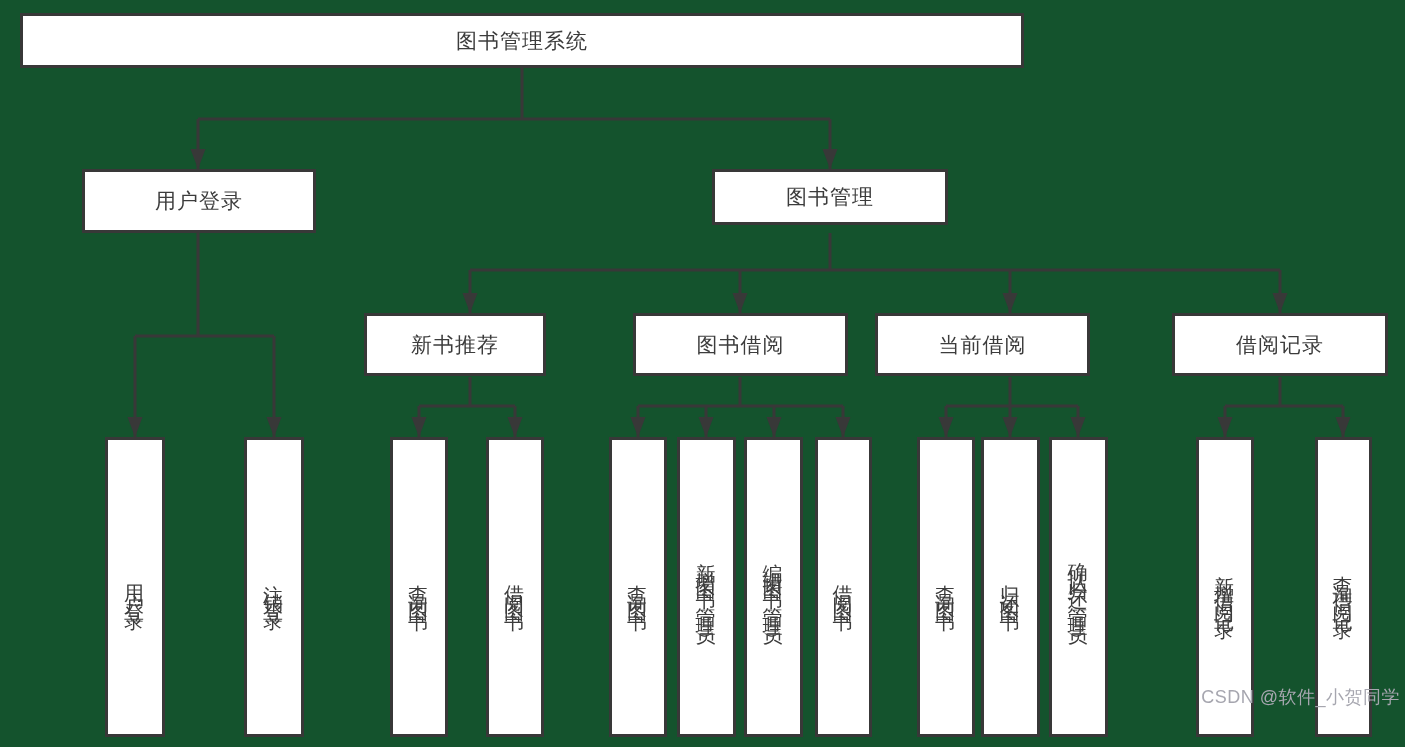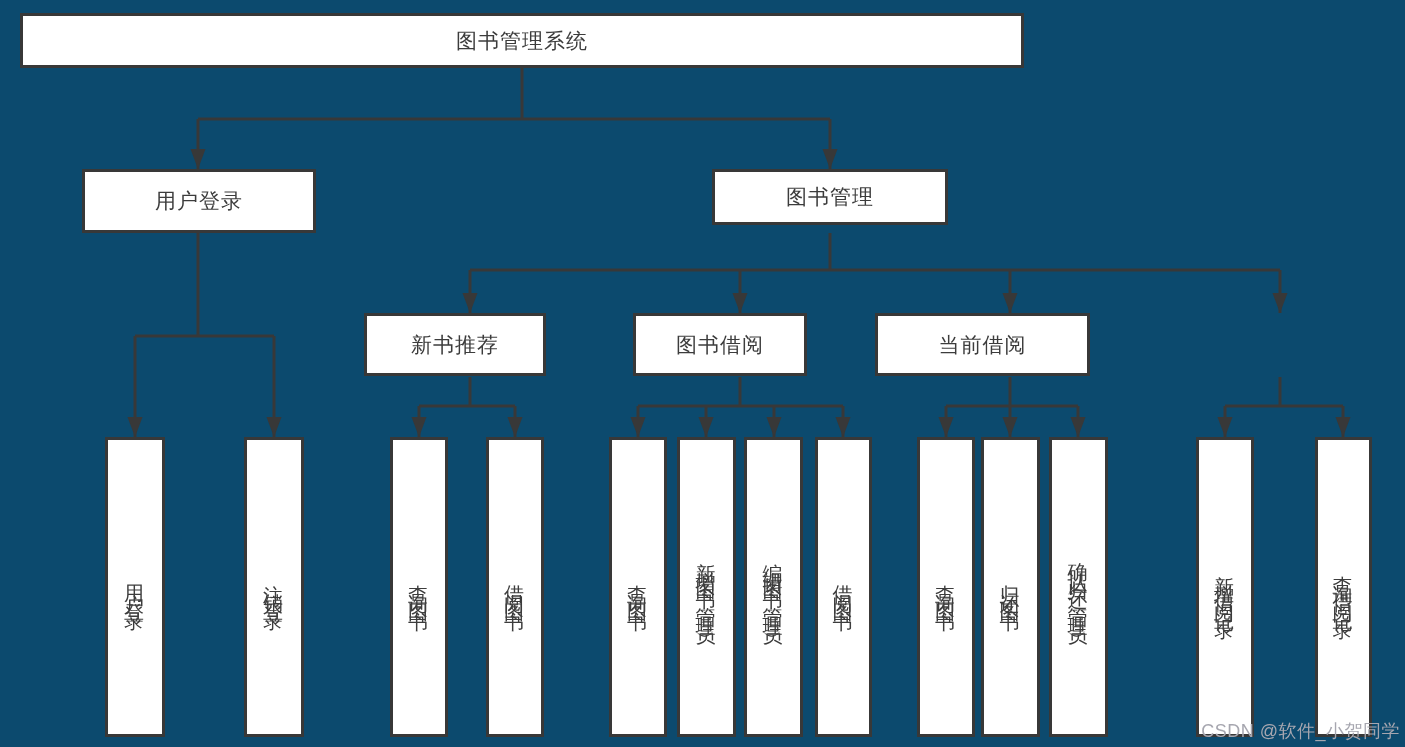--- a/index.html
+++ b/index.html
@@ -1,32 +1,32 @@
 <!DOCTYPE html>
 <html><head>
 <meta charset="utf-8">
 <style>
   html, body { margin:0; padding:0; background:#ffffff; }
   .stage {
-    position:relative; width:1405px; height:747px; background:#0c4a6e;
+    position:relative; width:1405px; height:747px; background:#14532d;
     font-family:"Liberation Sans","DejaVu Sans",sans-serif; overflow:hidden;
   }
   svg.connectors { position:absolute; left:0; top:0; z-index:0; }
   .box {
     position:absolute; box-sizing:border-box; background:#ffffff;
     border:3px solid #383838; color:#3c3c3c;
     display:flex; align-items:center; justify-content:center;
     font-size:21px; letter-spacing:1px; white-space:nowrap; z-index:1;
   }
   .vbox {
     writing-mode:vertical-rl; text-orientation:mixed;
     font-size:20px; letter-spacing:9px; white-space:normal;
   }
   .watermark {
-    position:absolute; top:719px; right:5px; z-index:5;
+    position:absolute; top:685px; right:5px; z-index:5;
     color:#a6a6af; font-size:18px; letter-spacing:0.5px;
   }
 </style>
 </head>
 <body>
 
 <div class="stage">
 
   <svg class="connectors" width="1405" height="747" viewBox="0 0 1405 747">
     <path fill="none" stroke="#383838" stroke-width="3" d="M522 68 V119 M198 119 H830 M198 119 V169 M830 119 V169
@@ -58,22 +58,23 @@
         <polygon points="1343,437 1335.5,417 1350.5,417" fill="#383838"></polygon>
       </g>
   </svg>
 
   <div class="box" style="left:20px; top:13px; width:1004px; height:55px;">图书管理系统</div>
 
   <div class="box" style="left:82px; top:169px; width:234px; height:64px;">用户登录</div>
   <div class="box" style="left:712px; top:169px; width:236px; height:56px;">图书管理</div>
 
   <div class="box" style="left:364px; top:313px; width:182px; height:63px;">新书推荐</div>
-  <div class="box" style="left:633px; top:313px; width:174px; height:63px;">图书借阅</div>
+  <div class="box" style="left:633px; top:313px; width:215px; height:63px;">图书借阅</div>
   <div class="box" style="left:875px; top:313px; width:215px; height:63px;">当前借阅</div>
+  <div class="box" style="left:1172px; top:313px; width:216px; height:63px;">借阅记录</div>
 
   <div class="box vbox" style="left:105px; top:437px; width:60px; height:300px;">用户登录</div>
   <div class="box vbox" style="left:244px; top:437px; width:60px; height:300px;">注销登录</div>
 
   <div class="box vbox" style="left:390px; top:437px; width:58px; height:300px;">查询图书</div>
   <div class="box vbox" style="left:486px; top:437px; width:58px; height:300px;">借阅图书</div>
 
   <div class="box vbox" style="left:609px; top:437px; width:58px; height:300px;">查询图书</div>
   <div class="box vbox" style="left:677px; top:437px; width:59px; height:300px;">新增图书（管理员）</div>
   <div class="box vbox" style="left:744px; top:437px; width:59px; height:300px;">编辑图书（管理员）</div>

